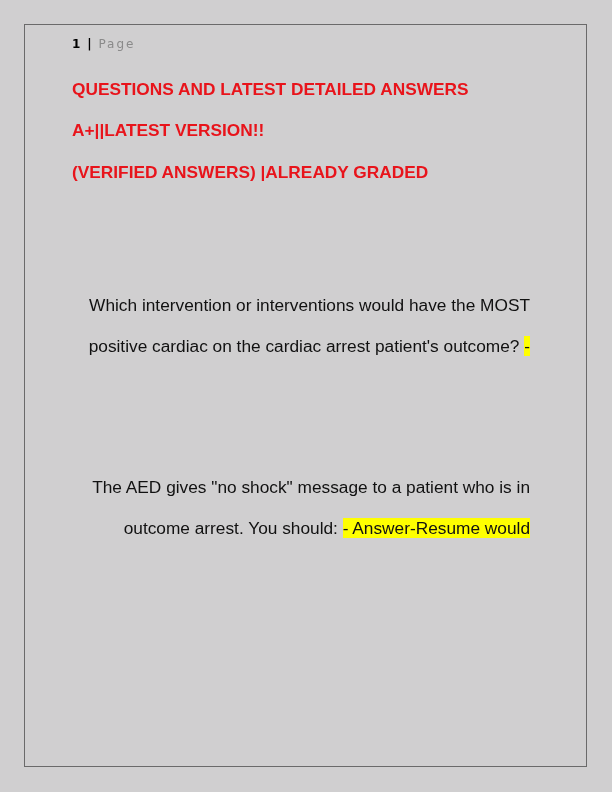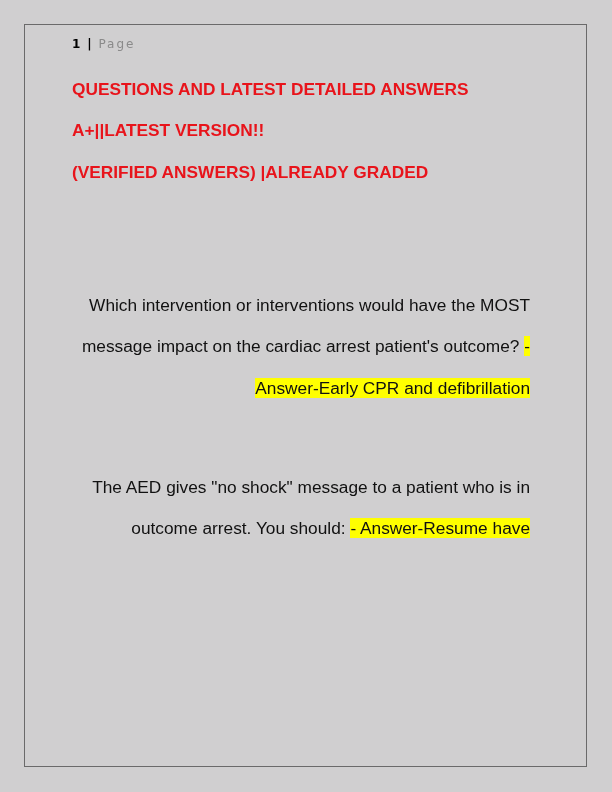--- a/index.html
+++ b/index.html
@@ -66,20 +66,19 @@
 </div>
 
 <h1 class="title">
   <span class="line">QUESTIONS AND LATEST DETAILED ANSWERS</span>
   <span class="line">A+||LATEST VERSION!!</span>
   <span class="line">(VERIFIED ANSWERS) |ALREADY GRADED</span>
 </h1>
 
 <p class="qa qa1">
   <span class="line">Which intervention or interventions would have the MOST</span>
-  <span class="line"><span>message impact on the cardiac arrest patient's outcome? </span><span class="hl">-</span></span>
-  <span class="line"><span class="hl">Answer-Early CPR and defibrillation</span></span>
+  <span class="line"><span>positive cardiac on the cardiac arrest patient's outcome? </span><span class="hl">-</span></span>
 </p>
 
 <p class="qa qa2">
   <span class="line">The AED gives "no shock" message to a patient who is in</span>
-  <span class="line"><span>outcome arrest. You should: </span><span class="hl">- Answer-Resume have</span></span>
+  <span class="line"><span>outcome arrest. You should: </span><span class="hl">- Answer-Resume would</span></span>
 </p>
 
 </body></html>

